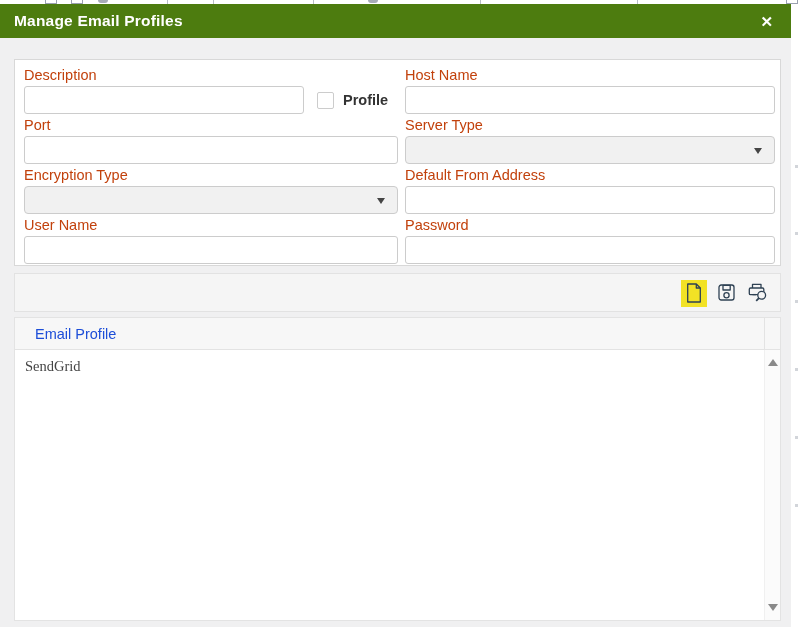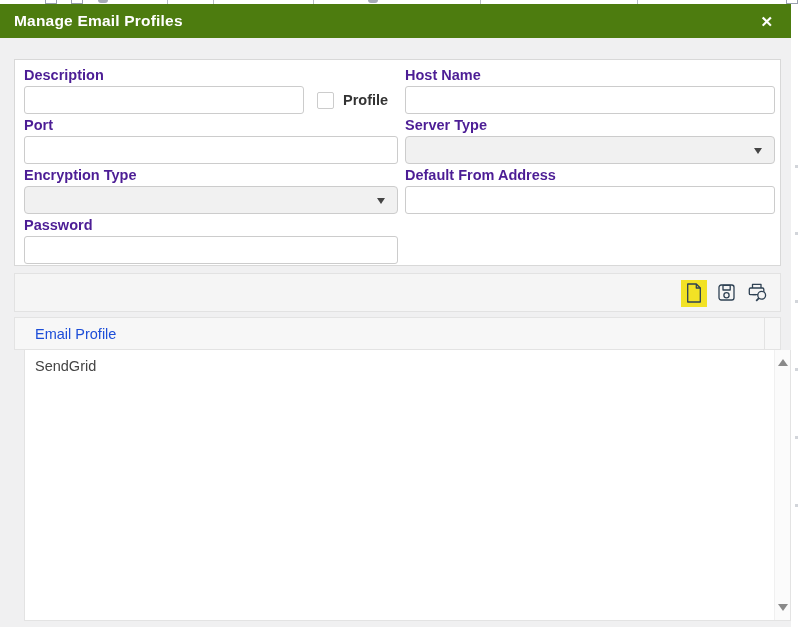--- a/index.html
+++ b/index.html
@@ -14,21 +14,21 @@
 
   
   .modal { position:absolute; left:0; top:4px; width:791px; height:623px; background:#f0f0f1; }
   .titlebar { height:34px; display:flex; align-items:center; padding:0 16px 0 14px; }
   .titlebar .title { color:#fff; font-size:15.5px; font-weight:bold; letter-spacing:.2px; }
   .close-btn { margin-left:auto; background:none; border:none; color:#fff; font-size:15px; font-weight:bold; cursor:pointer; line-height:1; padding:2px; }
 
   
   .panel { position:absolute; left:14px; top:55px; width:767px; height:207px; background:#fff; border:1px solid #d8d8d8;
            display:grid; grid-template-columns:374px 1fr; column-gap:7px; padding:4px 5px 4px 9px; align-content:start; }
-  .field label { display:block; font-size:14.5px; font-weight:bold; color:#4c1d95; margin:3px 0 2px; line-height:17px; }
+  .field label { display:block; font-size:14.5px; font-weight:normal; color:#c2410c; margin:3px 0 2px; line-height:17px; }
   .tbox { width:100%; height:28px; border:1px solid #ccc; border-radius:3px; background:#fff; font-size:14px; padding:0 8px; color:#333; }
   .inline-row { display:flex; align-items:center; }
   .inline-row .tbox { width:280px; }
   .checkbox { width:17px; height:17px; border:1px solid #ccc; border-radius:2px; background:#fff; margin-left:13px; cursor:pointer; }
   .check-label { font-size:14.5px; font-weight:bold; color:#333; margin-left:9px; }
   .select { position:relative; height:28px; border:1px solid #ccc; border-radius:4px; background:#f1f1f1; cursor:pointer; }
   .select .caret { position:absolute; right:12px; top:11px; width:0; height:0;
                    border-left:4.5px solid transparent; border-right:4.5px solid transparent; border-top:6px solid #454545; }
 
   
@@ -39,22 +39,22 @@
   .hl-block { position:absolute; left:0; top:2px; width:26px; height:27px; z-index:0; }
   .tool-btn svg { position:relative; z-index:1; }
 
   
   .grid-header { position:absolute; left:14px; top:313px; width:767px; height:33px; background:#f7f7f7; border:1px solid #e3e3e3;
                  display:flex; align-items:center; }
   .grid-header .hcell { flex:1; padding-left:20px; font-size:14.5px; color:#1d4ed8; }
   .grid-header .hspacer { width:16px; height:100%; border-left:1px solid #e3e3e3; }
 
   
-  .list { position:absolute; left:24px; top:346px; width:767px; height:271px; background:#fff;
-          border:1px solid #e3e3e3; border-top:none; }
+  .list { position:absolute; left:14px; top:346px; width:767px; height:271px; background:#fff;
+          border:1px solid #e3e3e3; border-top:none;font-family:Liberation Serif, serif; }
   .list-row { padding:8px 10px 7px; font-size:14.5px; color:#444; cursor:pointer; }
   .scrollbar { position:absolute; right:0; top:0; width:16px; height:100%; background:#fbfbfb; border-left:1px solid #f0f0f0; }
   .sb-up, .sb-down { position:absolute; left:3px; width:0; height:0; cursor:pointer;
                      border-left:5px solid transparent; border-right:5px solid transparent; }
   .sb-up { top:9px; border-bottom:7px solid #8a8a8a; }
   .sb-down { bottom:9px; border-top:7px solid #8a8a8a; }
 </style>
 </head>
 <body>
 
@@ -122,20 +122,24 @@
         <div class="select">
           <span class="caret"></span>
         </div>
       </div>
 
       <div class="field">
         <label>Default From Address</label>
         <input class="tbox" type="text" value="" style="">
       </div>
 
+      <div class="field">
+        <label>User Name</label>
+        <input class="tbox" type="text" value="" style="">
+      </div>
 
       <div class="field">
         <label>Password</label>
         <input class="tbox" type="password" value="" style="">
       </div>
     </div>
 
     <div class="toolbar">
       <button class="tool-btn">
         <span class="hl-block" style="background-color: rgb(242, 226, 37);"></span>

